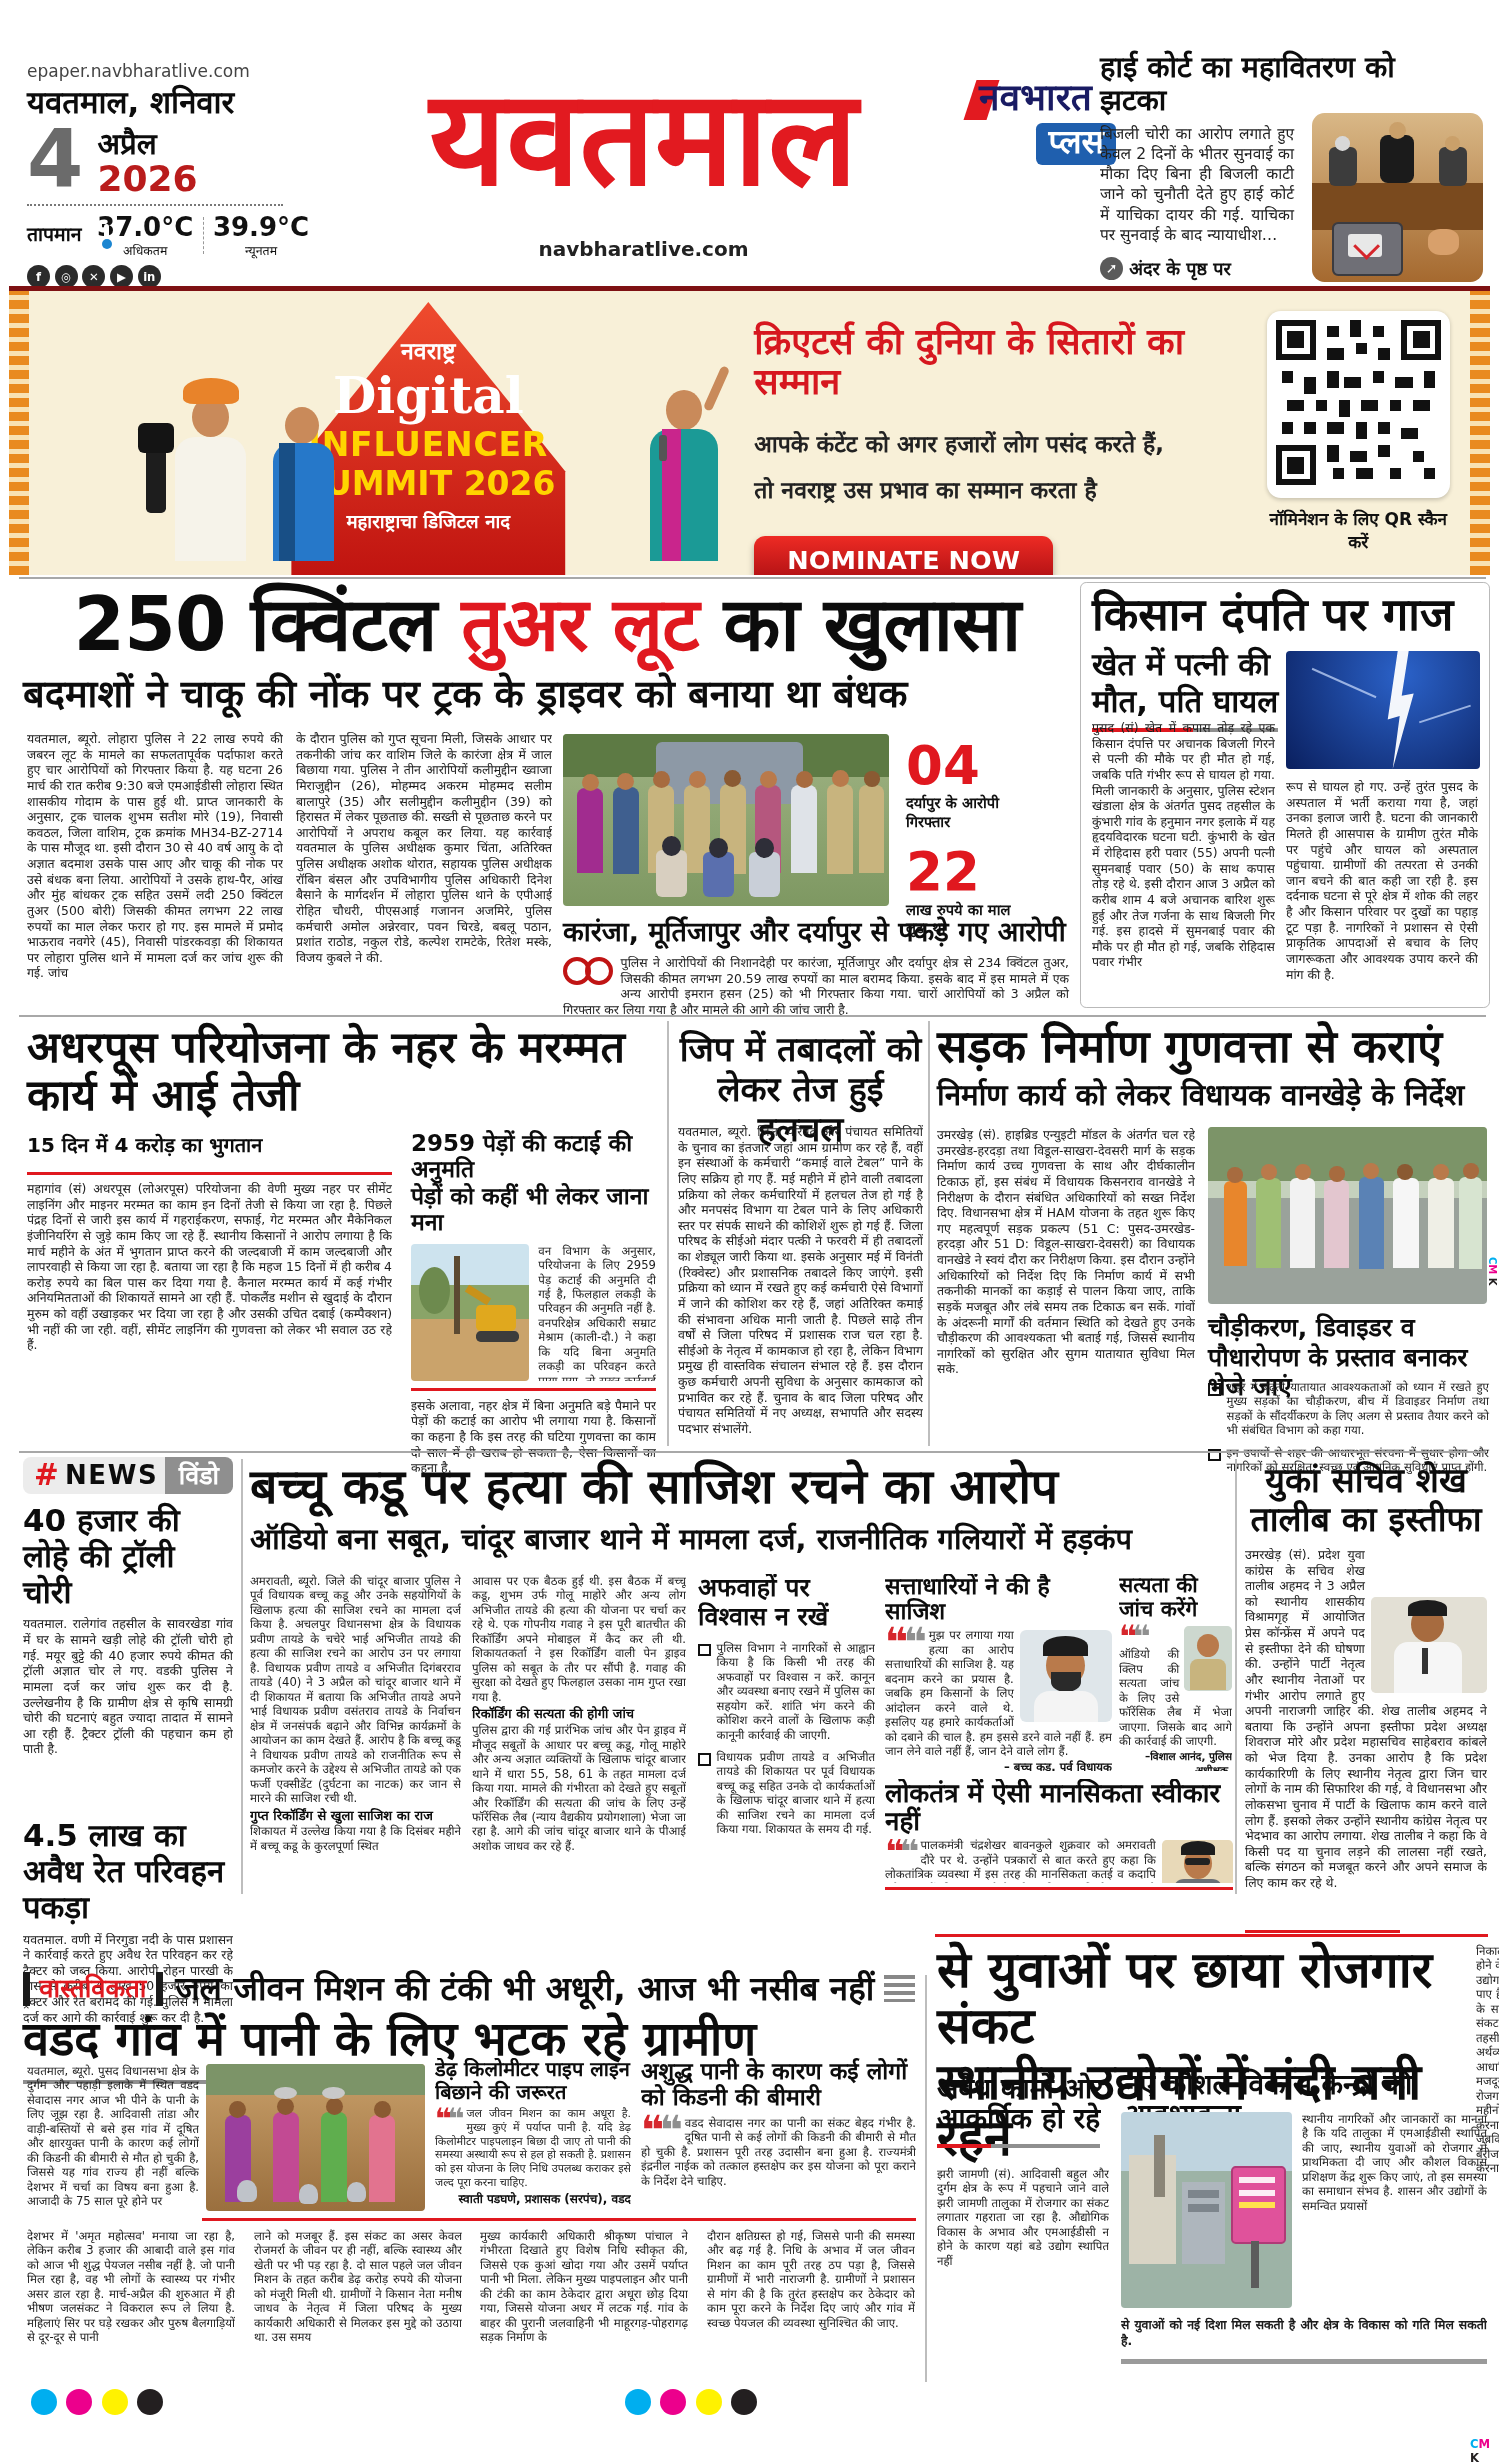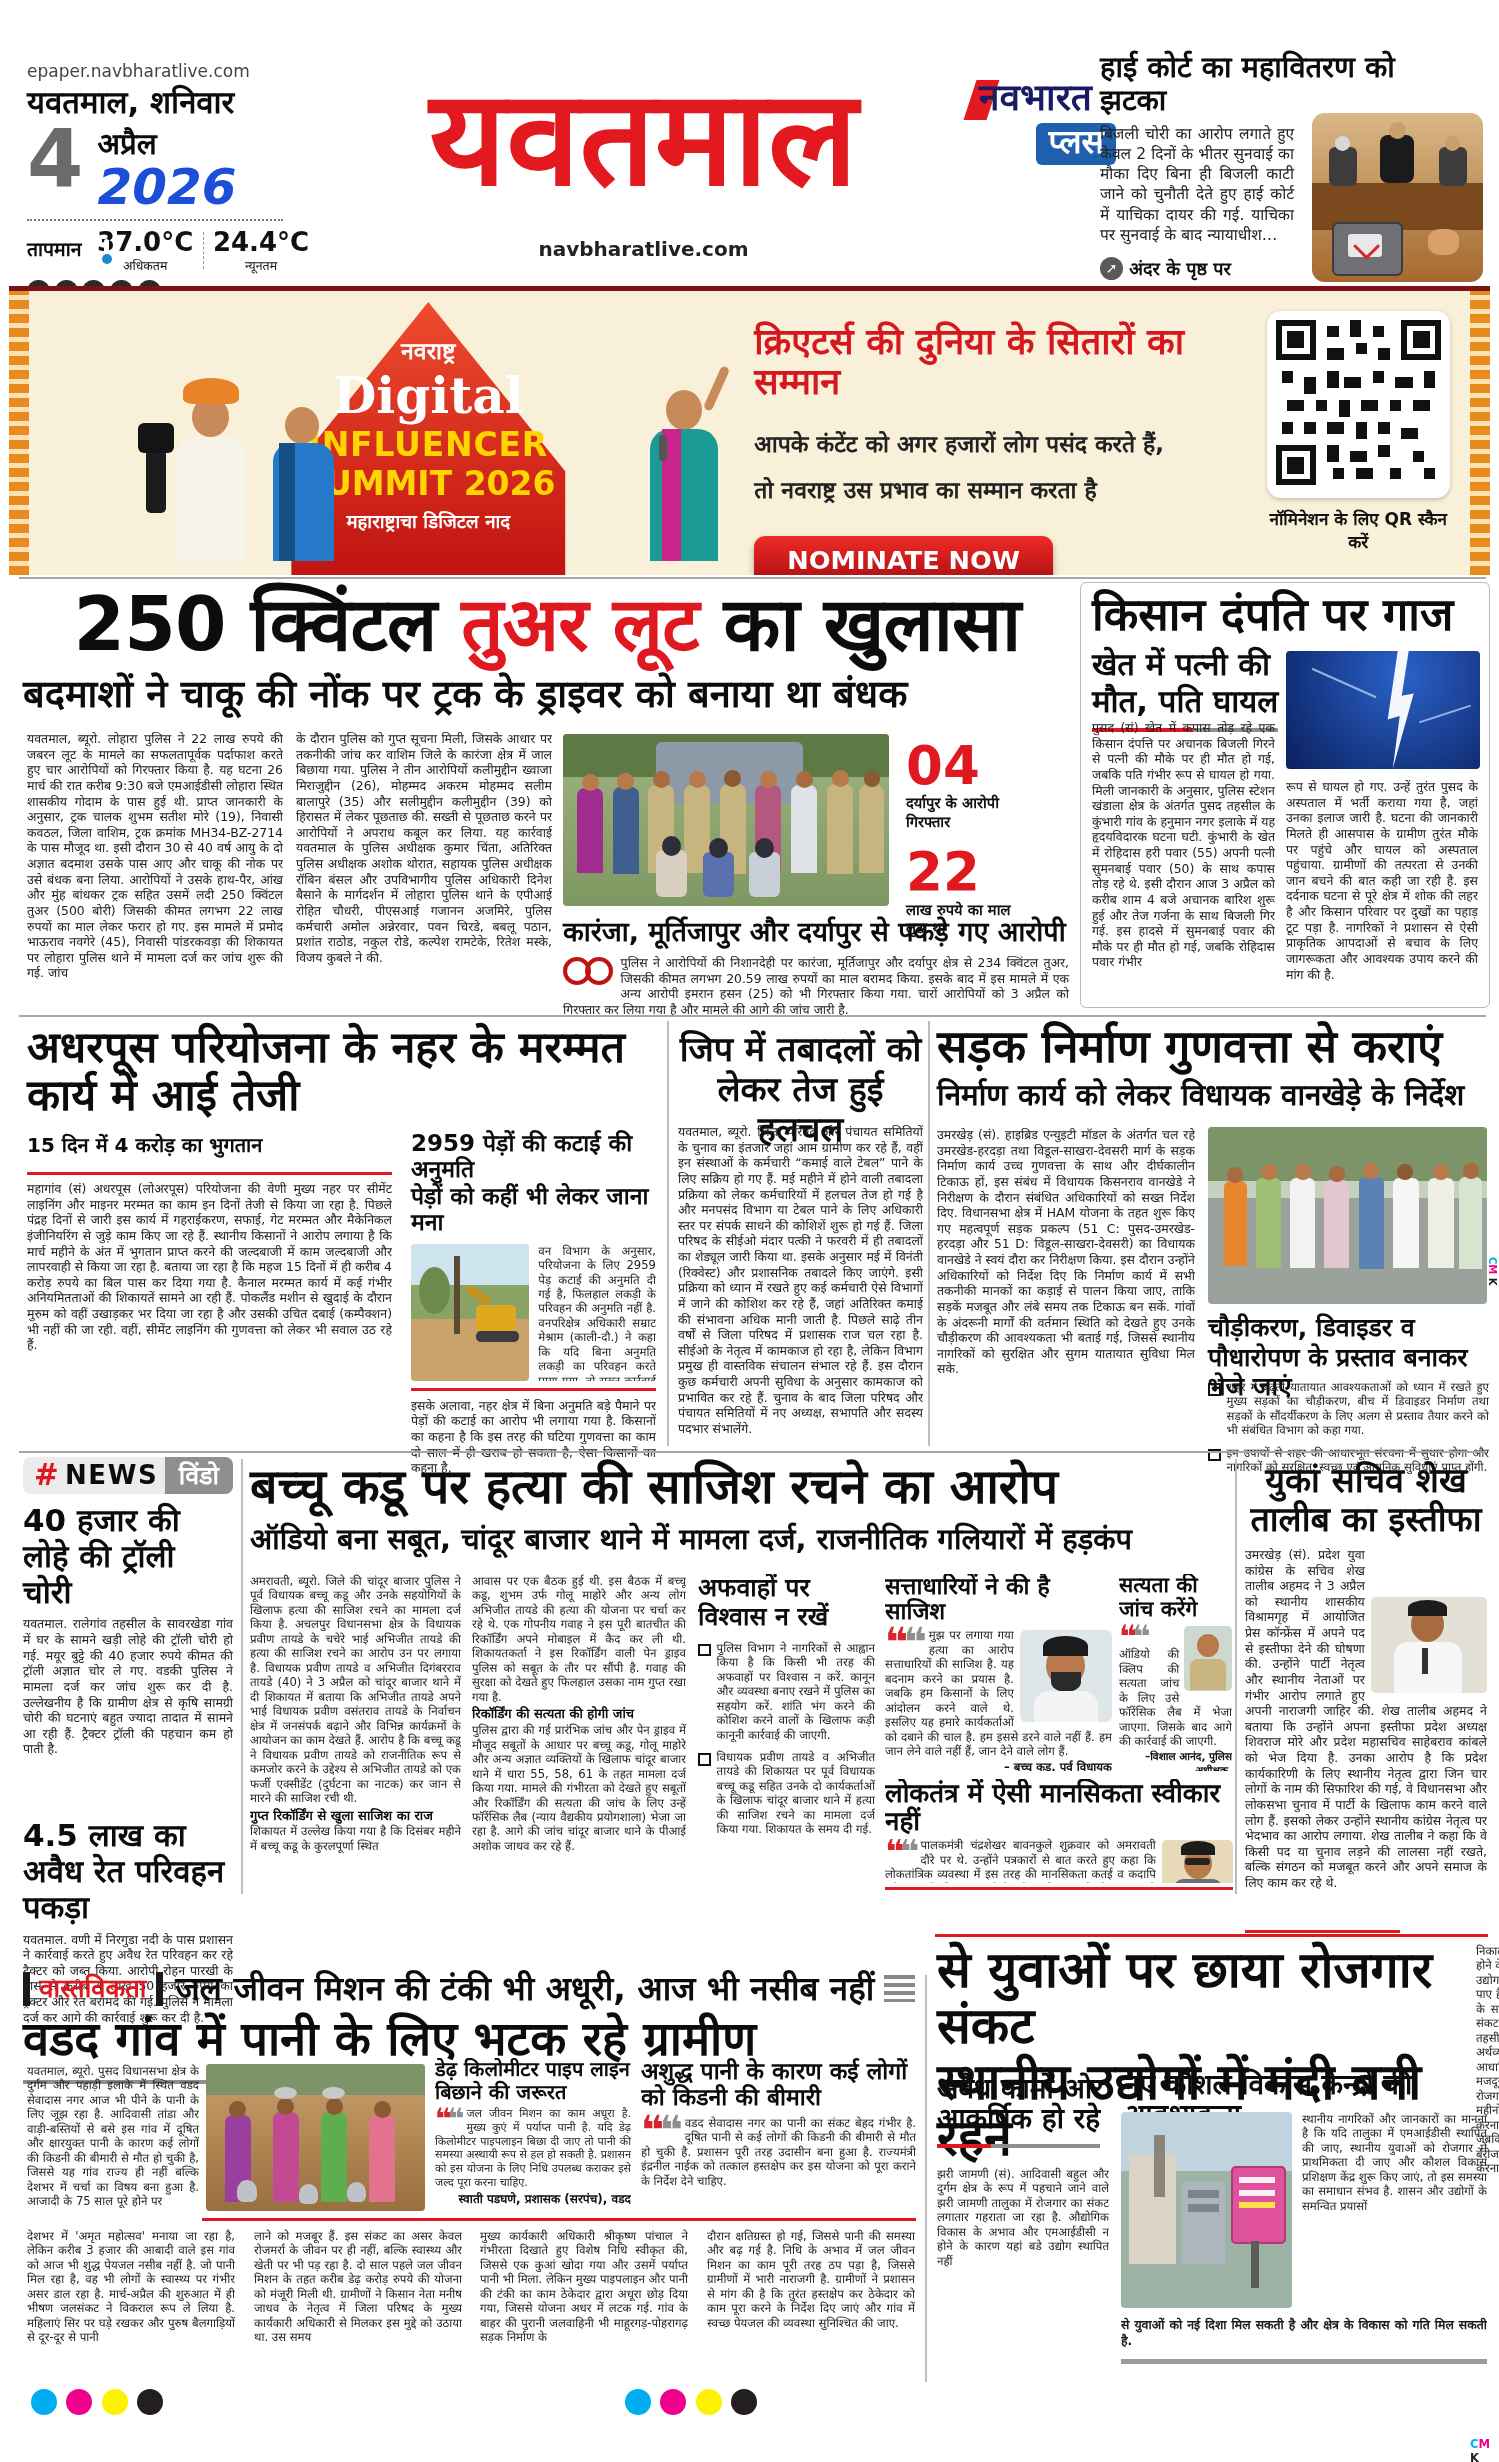--- a/index.html
+++ b/index.html
@@ -30,37 +30,37 @@
 
 <div id="page">
 
   <div class="abs" style="left:27px;top:61px;width:264px;">
     <div style="font-size:17px;color:#444;">epaper.navbharatlive.com</div>
     <div class="hl" style="font-size:31px;margin-top:4.7px;">यवतमाल, शनिवार</div>
     <div style="display:flex;align-items:flex-start;margin-top:1.6px;">
       <div class="hl" style="font-size:81px;color:#6b6b6b;line-height:.95;">4</div>
       <div style="margin-left:14px;padding-top:7.8px;">
         <div class="hl" style="font-size:29.5px;">अप्रैल</div>
-        <div class="hl" style="font-size:50px;color:#1d4ed8;font-style:italic;">2026</div>
+        <div class="hl" style="font-size:36px;color:#b91c1c;">2026</div>
       </div>
     </div>
     <div style="border-top:2.3px dotted #777;margin-top:4.7px;width:256px;"></div>
     <div style="display:flex;align-items:center;margin-top:6.2px;">
       <span class="hl" style="font-size:19.4px;">तापमान</span>
       <span style="display:inline-block;width:34px;height:34px;border-radius:50%;background:#f5c51c;margin:0 7.8px;position:relative;">
         <span style="position:absolute;left:14.7px;top:5.4px;width:5.4px;height:17px;background:#fff;border-radius:3.1px;"></span>
         <span style="position:absolute;left:12.4px;top:20px;width:10px;height:10px;background:#1c86d1;border-radius:50%;"></span>
       </span>
       <span>
         <span style="font-size:26px;font-weight:700;">37.0°C</span>
         <div style="font-size:12.4px;text-align:center;">अधिकतम</div>
       </span>
       <span style="border-left:1.6px dashed #999;height:37px;margin:0 9.3px;"></span>
       <span>
-        <span style="font-size:26px;font-weight:700;">24.4°C</span>
+        <span style="font-size:26px;font-weight:700;">39.9°C</span>
         <div style="font-size:12.4px;text-align:center;">न्यूनतम</div>
       </span>
     </div>
     <div style="margin-top:6.2px;">
       <span class="soc">f</span><span class="soc">◎</span><span class="soc">✕</span><span class="soc">▶</span><span class="soc">in</span>
     </div>
   </div>
 
   <div class="abs" style="left:310px;top:66px;width:667px;text-align:center;font-size:132px;font-weight:800;color:#e21a20;line-height:1.1;">यवतमाल</div>
   <div class="abs" style="left:310px;top:237px;width:667px;text-align:center;font-size:20px;font-weight:700;color:#222;">navbharatlive.com</div>

